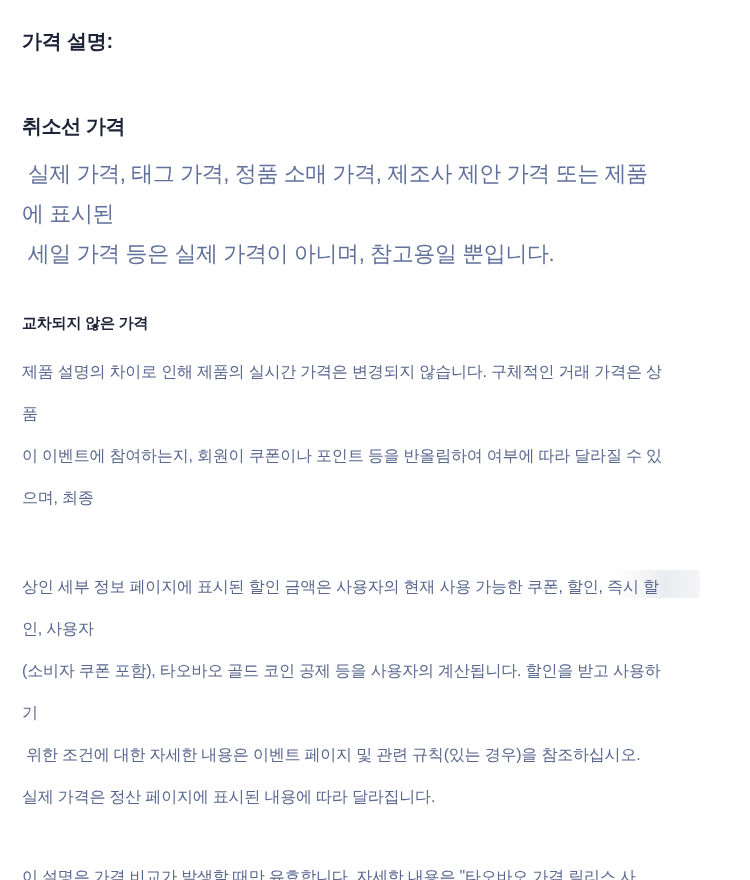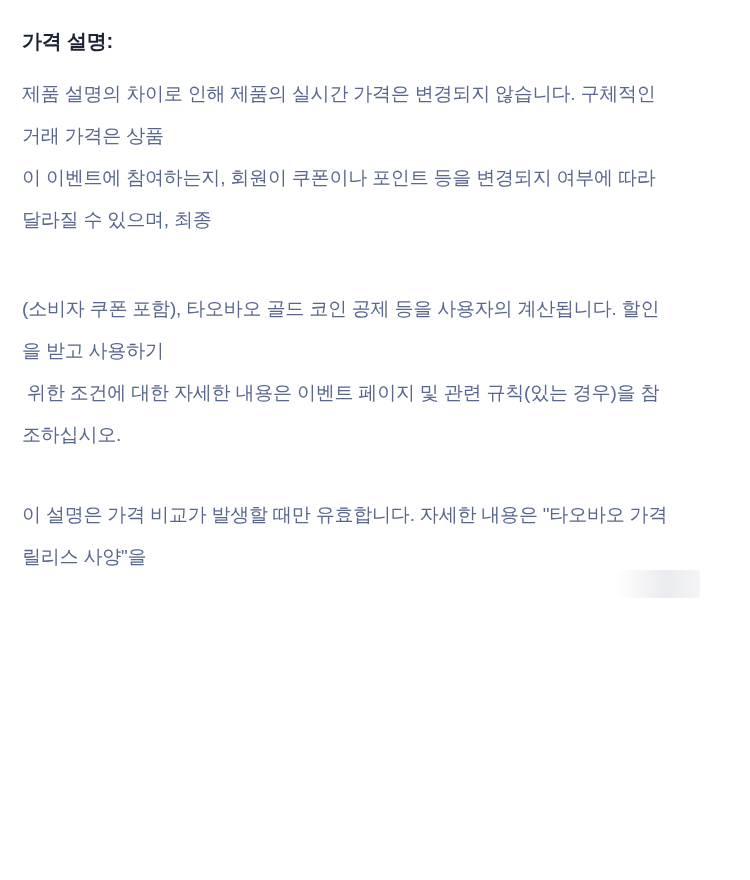--- a/index.html
+++ b/index.html
@@ -52,21 +52,21 @@
     color: #1c2337;
     letter-spacing: -0.2px;
     margin-top: 40px;
     white-space: pre-wrap;
   }
   .body-para {
     position: relative;
     z-index: 1;
   }
   .body-para .line {
-    font-size: 19px;
+    font-size: 16px;
     font-weight: 400;
     line-height: 42px;
     color: #59678f;
     letter-spacing: -0.2px;
     white-space: pre-wrap;
   }
   .body-para.p1 { margin-top: 18px; }
   .body-para.p2 { margin-top: 47px; }
   .body-para.p3 { margin-top: 38px; }
   .translation-artifact {
@@ -81,31 +81,41 @@
     pointer-events: none;
   }
 </style>
 </head>
 <body>
 
 <div class="page">
 
   <div class="page-title">가격 설명:</div>
 
+  <div>
+    <div class="section-heading-lg">취소선 가격</div>
+    <div class="big-para">
+      <div class="line"> 실제 가격, 태그 가격, 정품 소매 가격, 제조사 제안 가격 또는 제품에 표시된</div>
+      <div class="line"> 세일 가격 등은 실제 가격이 아니며, 참고용일 뿐입니다.</div>
+    </div>
+  </div>
 
   <div>
+    <div class="section-heading-sm">교차되지 않은 가격</div>
 
     <div class="body-para p1">
       <div class="line">제품 설명의 차이로 인해 제품의 실시간 가격은 변경되지 않습니다. 구체적인 거래 가격은 상품</div>
-      <div class="line">이 이벤트에 참여하는지, 회원이 쿠폰이나 포인트 등을 변경되지 여부에 따라 달라질 수 있으며, 최종</div>
+      <div class="line">이 이벤트에 참여하는지, 회원이 쿠폰이나 포인트 등을 반올림하여 여부에 따라 달라질 수 있으며, 최종</div>
     </div>
 
     <div class="body-para p2">
+      <div class="line">상인 세부 정보 페이지에 표시된 할인 금액은 사용자의 현재 사용 가능한 쿠폰, 할인, 즉시 할인, 사용자</div>
       <div class="line">(소비자 쿠폰 포함), 타오바오 골드 코인 공제 등을 사용자의 계산됩니다. 할인을 받고 사용하기</div>
       <div class="line"> 위한 조건에 대한 자세한 내용은 이벤트 페이지 및 관련 규칙(있는 경우)을 참조하십시오.</div>
+      <div class="line">실제 가격은 정산 페이지에 표시된 내용에 따라 달라집니다.</div>
     </div>
 
     <div class="body-para p3">
       <div class="line">이 설명은 가격 비교가 발생할 때만 유효합니다. 자세한 내용은 "타오바오 가격 릴리스 사양"을</div>
 
     </div>
   </div>
 
   <div class="translation-artifact"></div>
 

